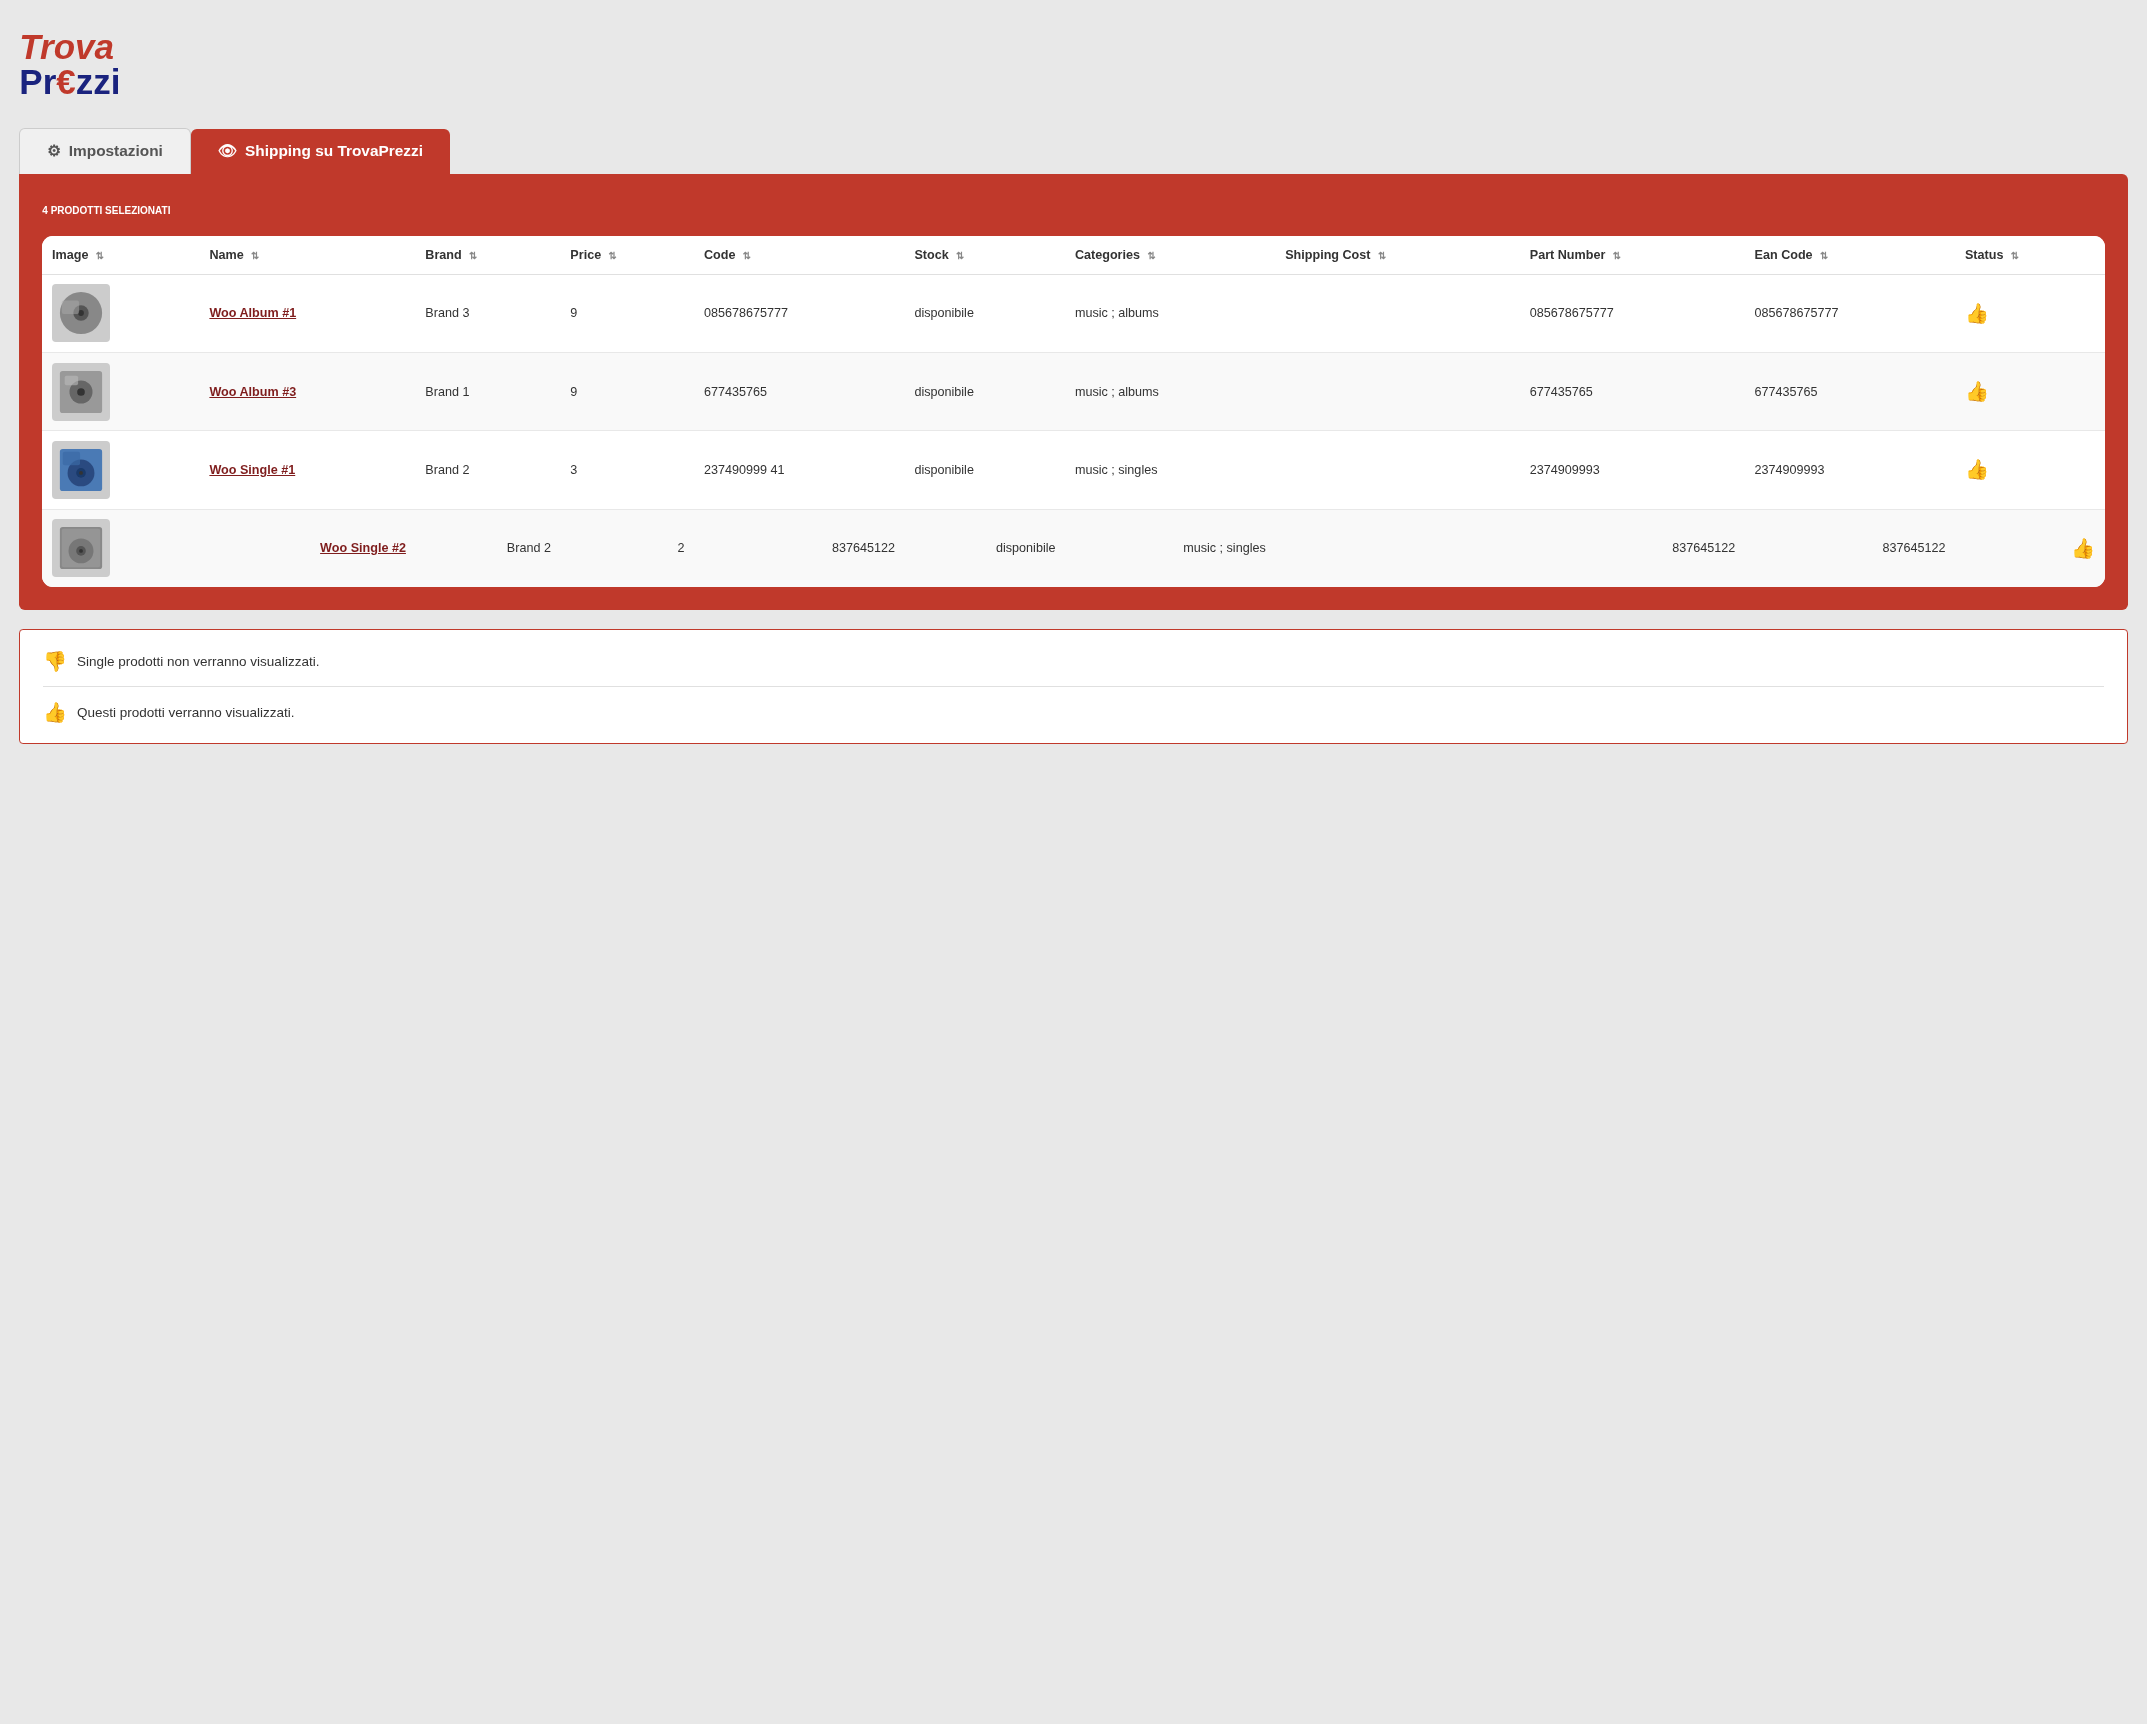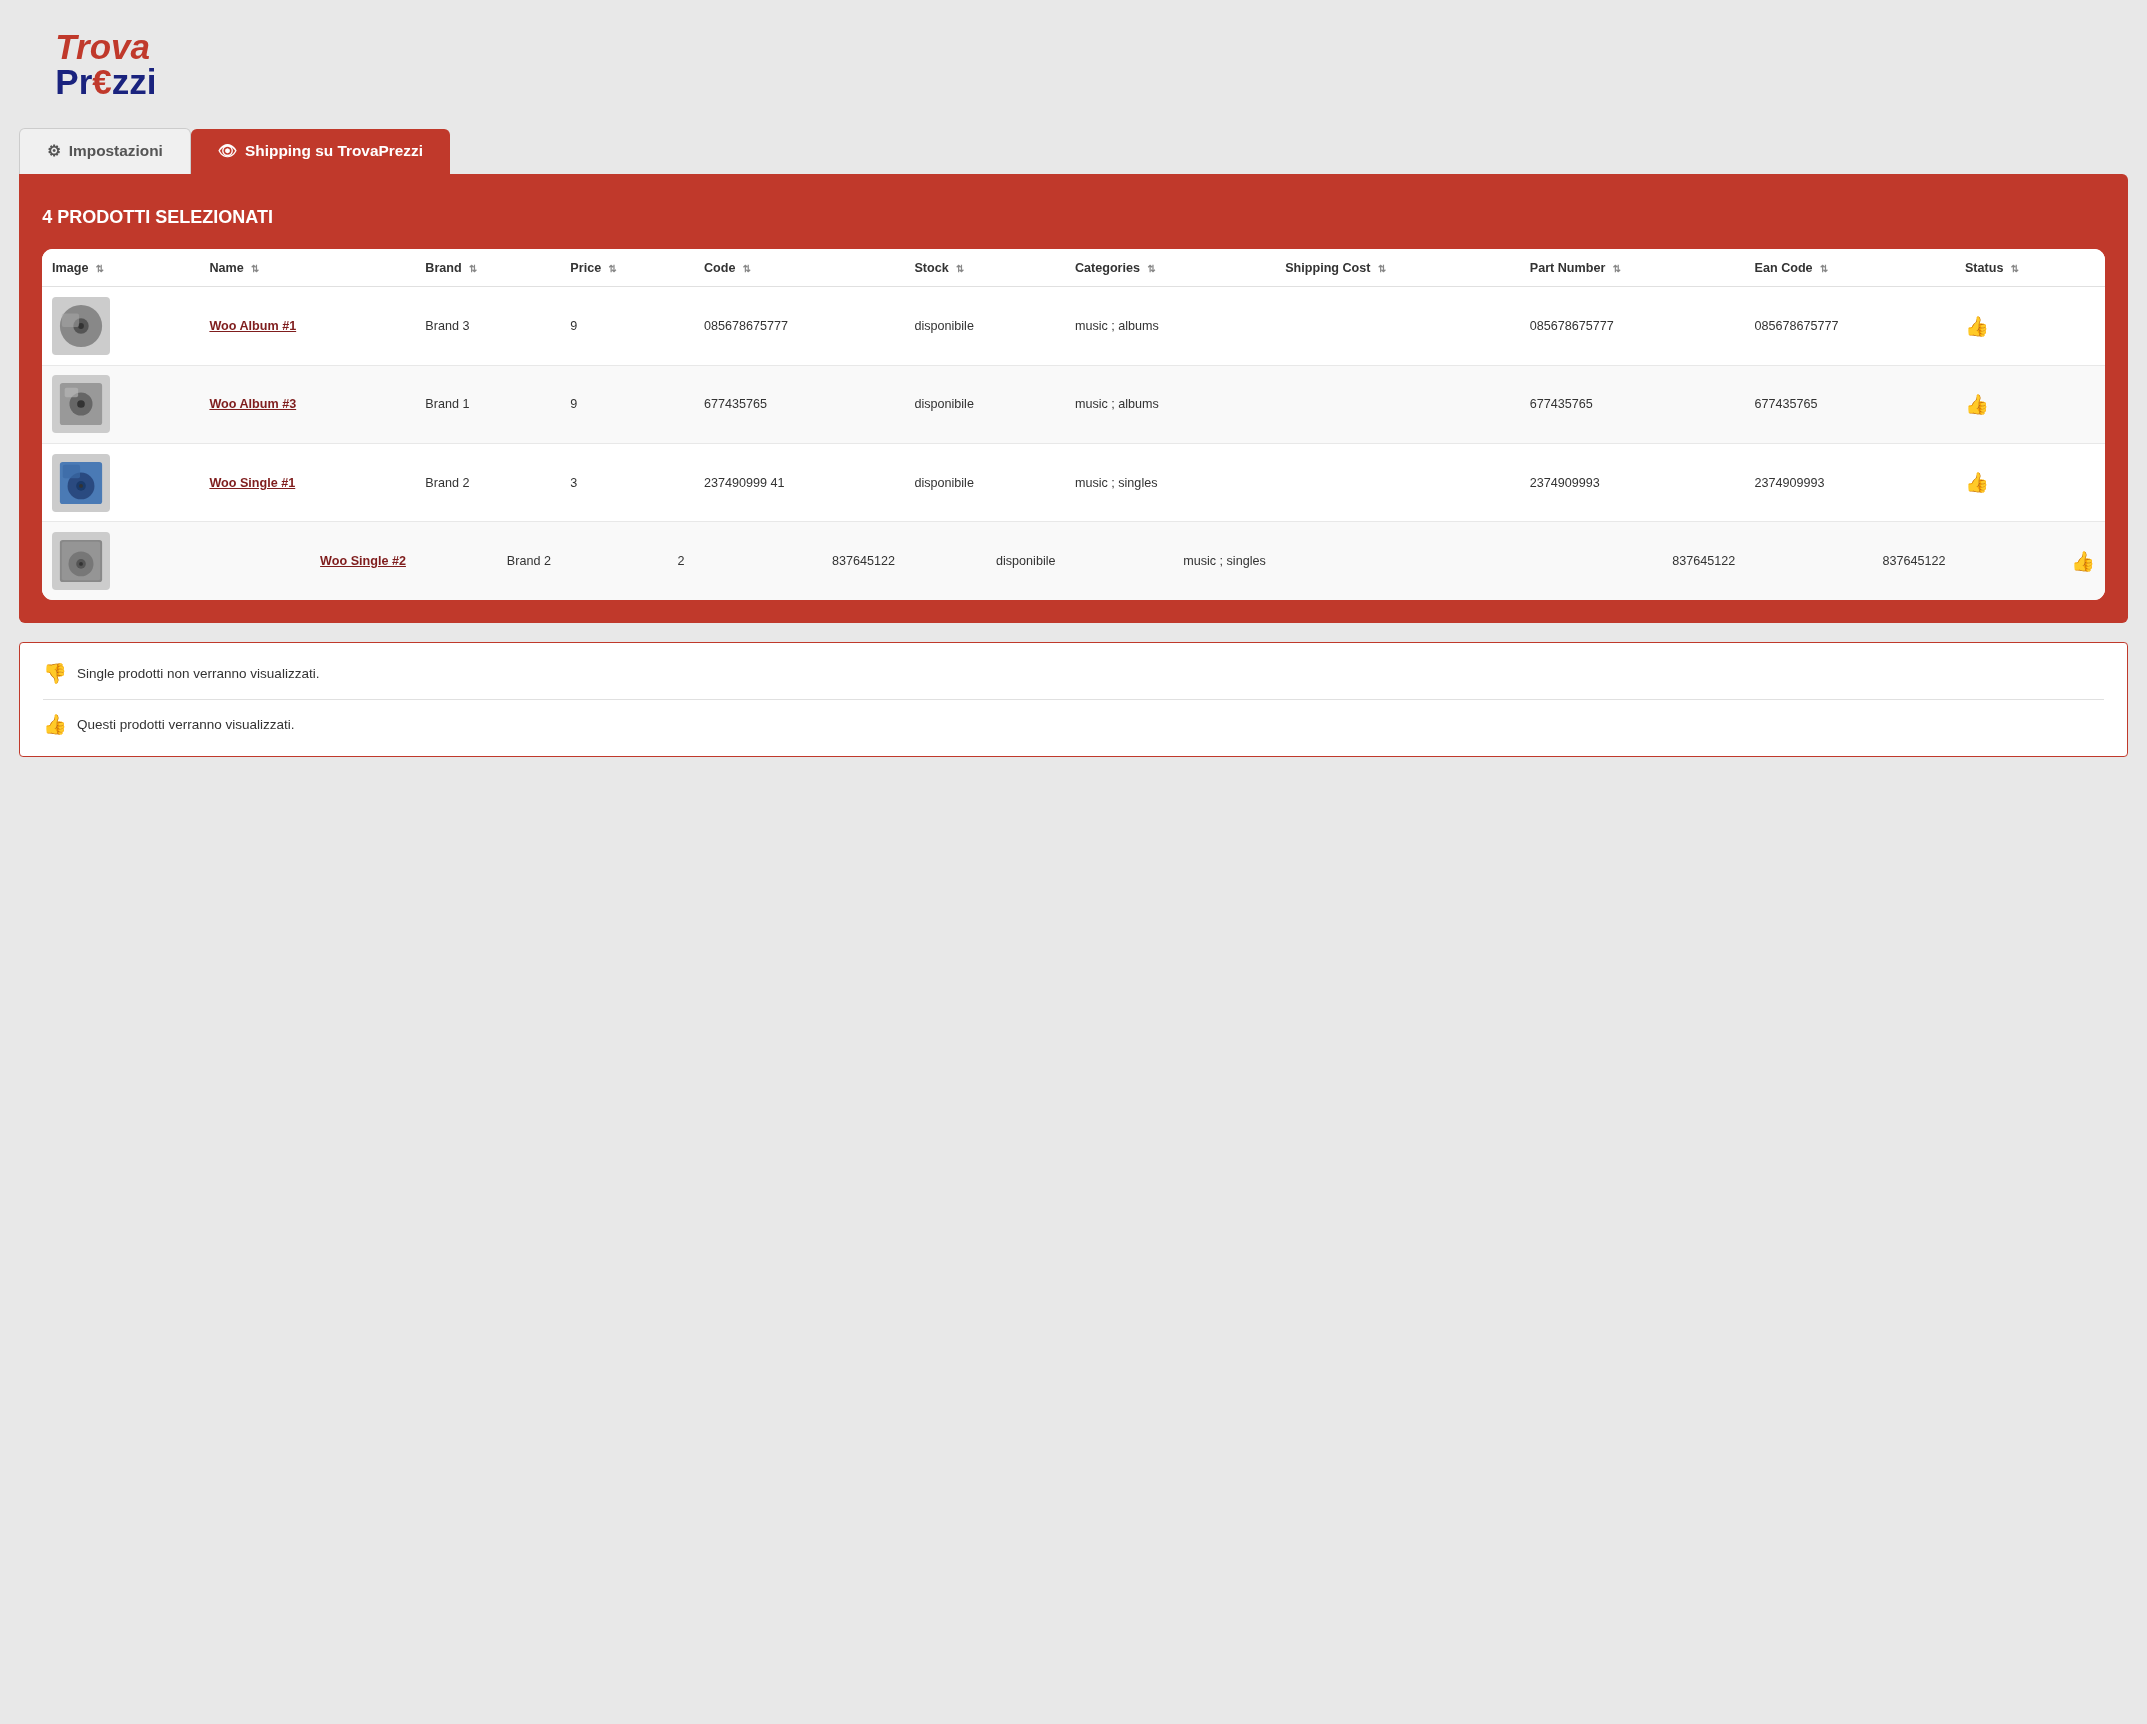--- a/index.html
+++ b/index.html
@@ -7,21 +7,20 @@
       background: #e8e8e8;
       font-family: Arial, sans-serif;
       font-size: 13.5px;
       color: #333;
       min-height: 100vh;
       padding: 19.3px;
     }
     .logo-area {
       margin-bottom: 19.3px;
       padding: 9.7px 0;
-      margin-left: 36px;
     }
     .logo {
       display: inline-block;
       font-size: 35px;
       font-weight: bold;
       line-height: 1;
     }
     .logo-trova {
       display: block;
       color: #c0392b;
@@ -66,21 +65,21 @@
     
     .main-panel {
       background: #c0392b;
       border-radius: 0 5.8px 5.8px 5.8px;
       padding: 29px 23px 23px;
     }
 
     .panel-header {
       color: #fff;
       font-weight: bold;
-      font-size: 18px;
+      font-size: 10px;
       margin-bottom: 17.4px;
       line-height: 1.6;
     }
 
     
     .product-table {
       width: 100%;
       border-collapse: collapse;
       background: #fff;
       border-radius: 11px;

